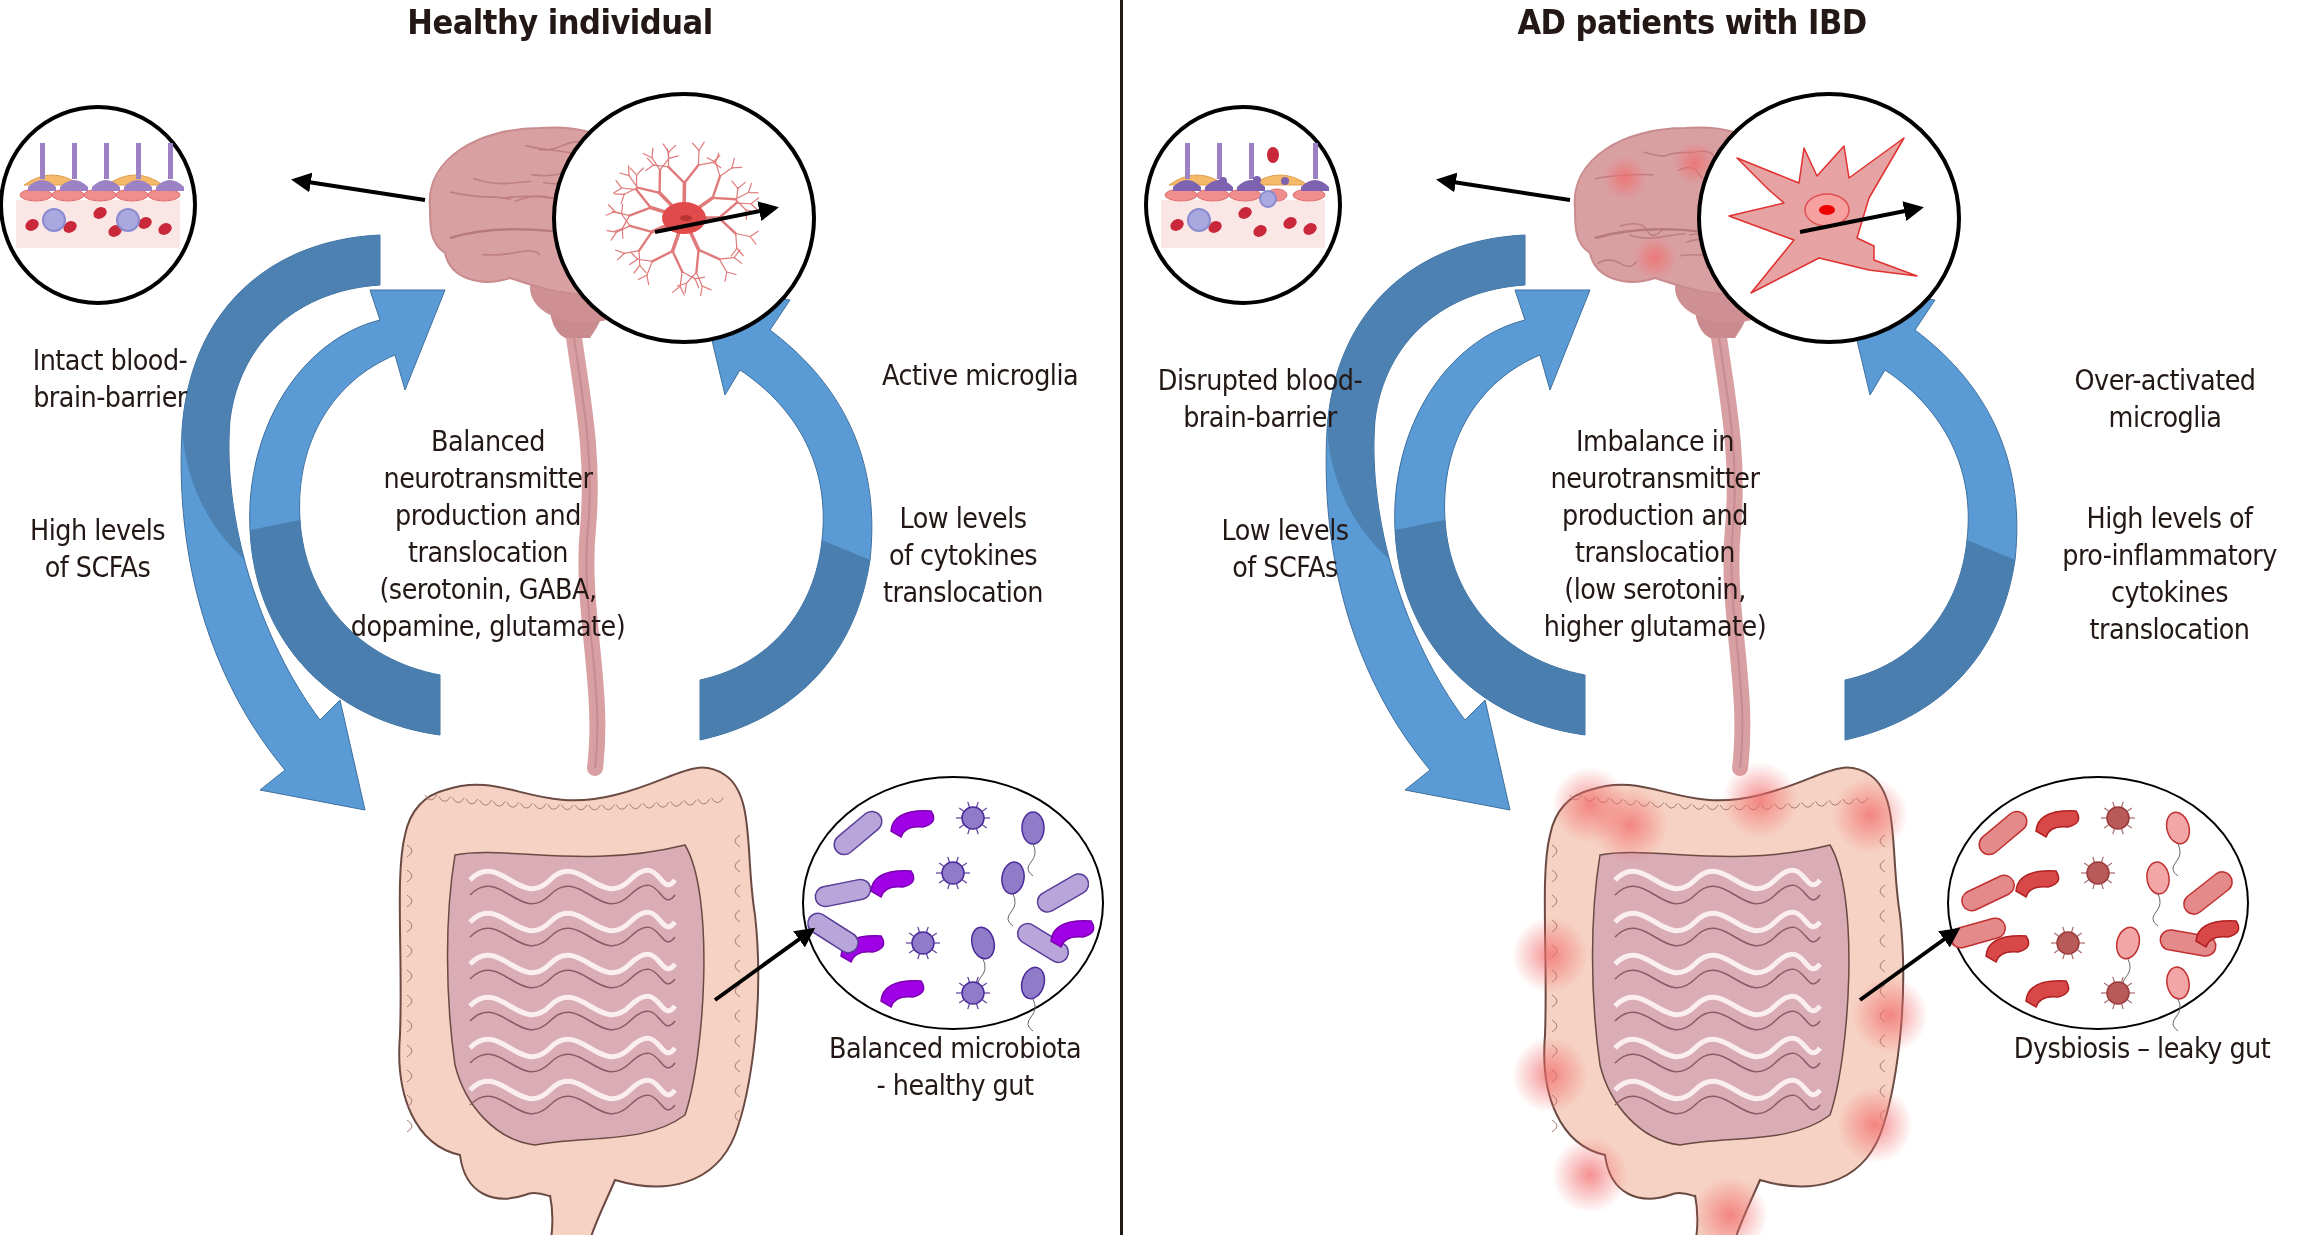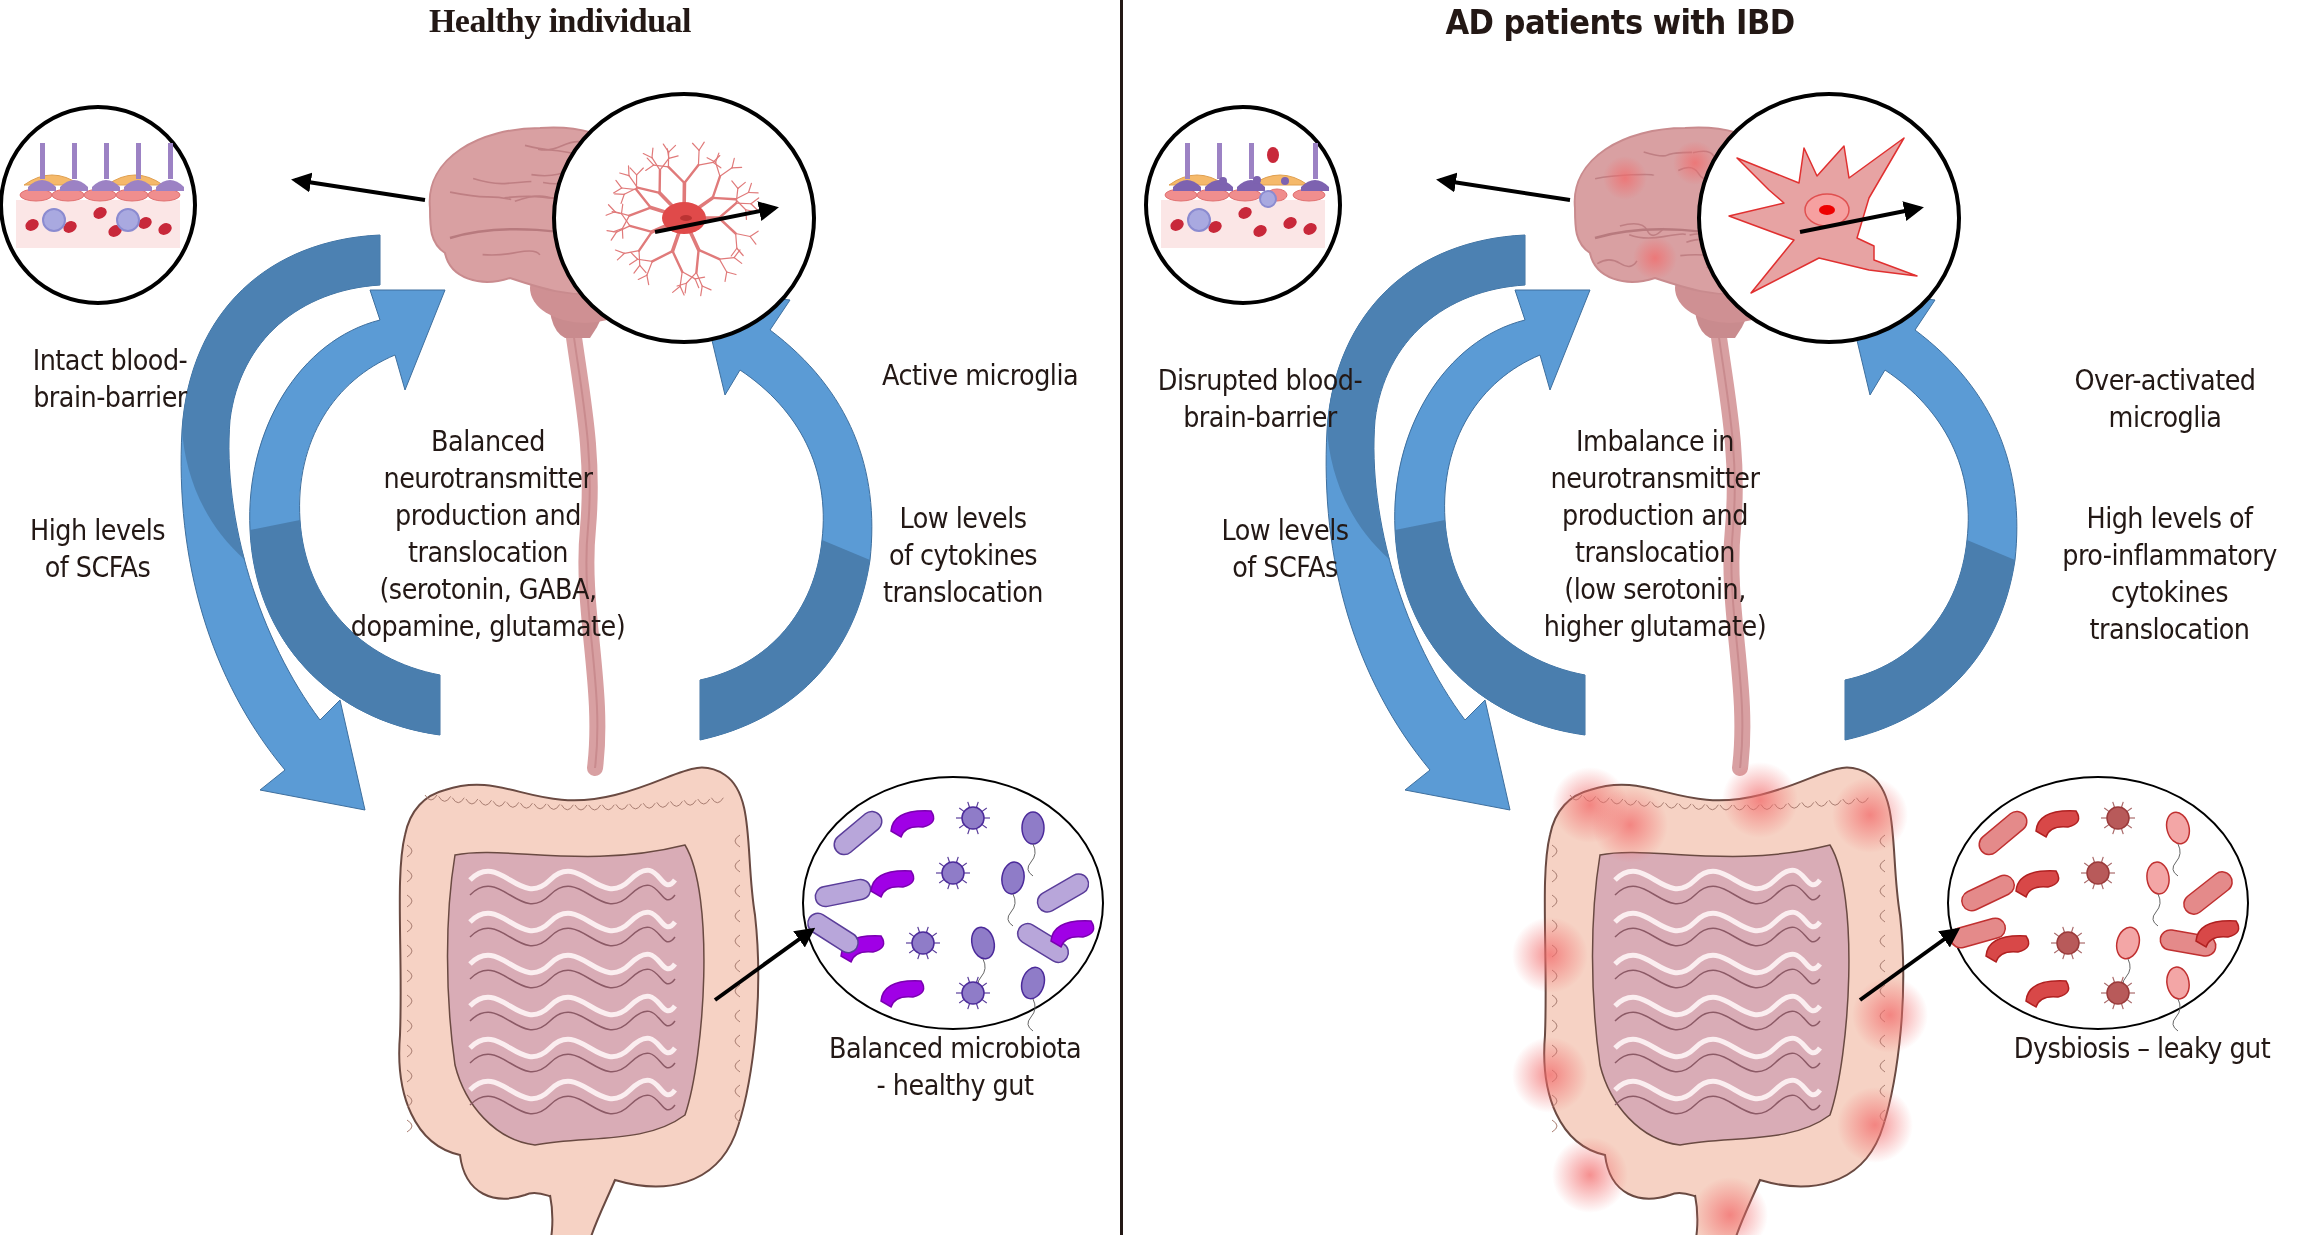--- a/index.html
+++ b/index.html
@@ -561,39 +561,39 @@
           <path d="M1051,941 Q1053,919 1091,921 Q1099,933 1083,937 Q1065,935 1061,947 z" fill="#d84848" stroke="#b02020" stroke-width="1.5"></path>
         </g>
         <line x1="425" y1="200" x2="295" y2="180" stroke="#000" stroke-width="4" marker-end="url(#ah)"></line>
         <line x1="655" y1="232" x2="775" y2="208" stroke="#000" stroke-width="4" marker-end="url(#ah)"></line>
         <line x1="715" y1="1000" x2="812" y2="930" stroke="#000" stroke-width="4" marker-end="url(#ah)"></line>
       </g>
   </svg>
 
   <div class="divider"></div>
 
-  <div class="title" style="left:330px;width:460px;top:2px;font-family:Liberation Serif, serif;">Healthy individual</div>
+  <div class="title" style="left:330px;width:460px;top:2px;">Healthy individual</div>
   <div class="label" style="left:0px;width:220px;top:342px;">Intact blood-
 brain-barrier</div>
   <div class="label" style="left:830px;width:300px;top:357px;">Active microglia</div>
   <div class="label" style="left:0px;width:195px;top:512px;">High levels
 of SCFAs</div>
   <div class="label" style="left:318px;width:340px;top:423px;">Balanced
 neurotransmitter
 production and
 translocation
 (serotonin, GABA,
 dopamine, glutamate)</div>
   <div class="label" style="left:848px;width:230px;top:500px;">Low levels
 of cytokines
 translocation</div>
   <div class="label" style="left:770px;width:370px;top:1030px;">Balanced microbiota
 - healthy gut</div>
 
-  <div class="title" style="left:1380px;width:480px;top:2px;">AD patients with IBD</div>
+  <div class="title" style="left:1452px;width:480px;top:2px;">AD patients with IBD</div>
   <div class="label" style="left:1125px;width:270px;top:362px;">Disrupted blood-
 brain-barrier</div>
   <div class="label" style="left:2030px;width:270px;top:362px;">Over-activated
 microglia</div>
   <div class="label" style="left:1185px;width:200px;top:512px;">Low levels
 of SCFAs</div>
   <div class="label" style="left:1485px;width:340px;top:423px;">Imbalance in
 neurotransmitter
 production and
 translocation

